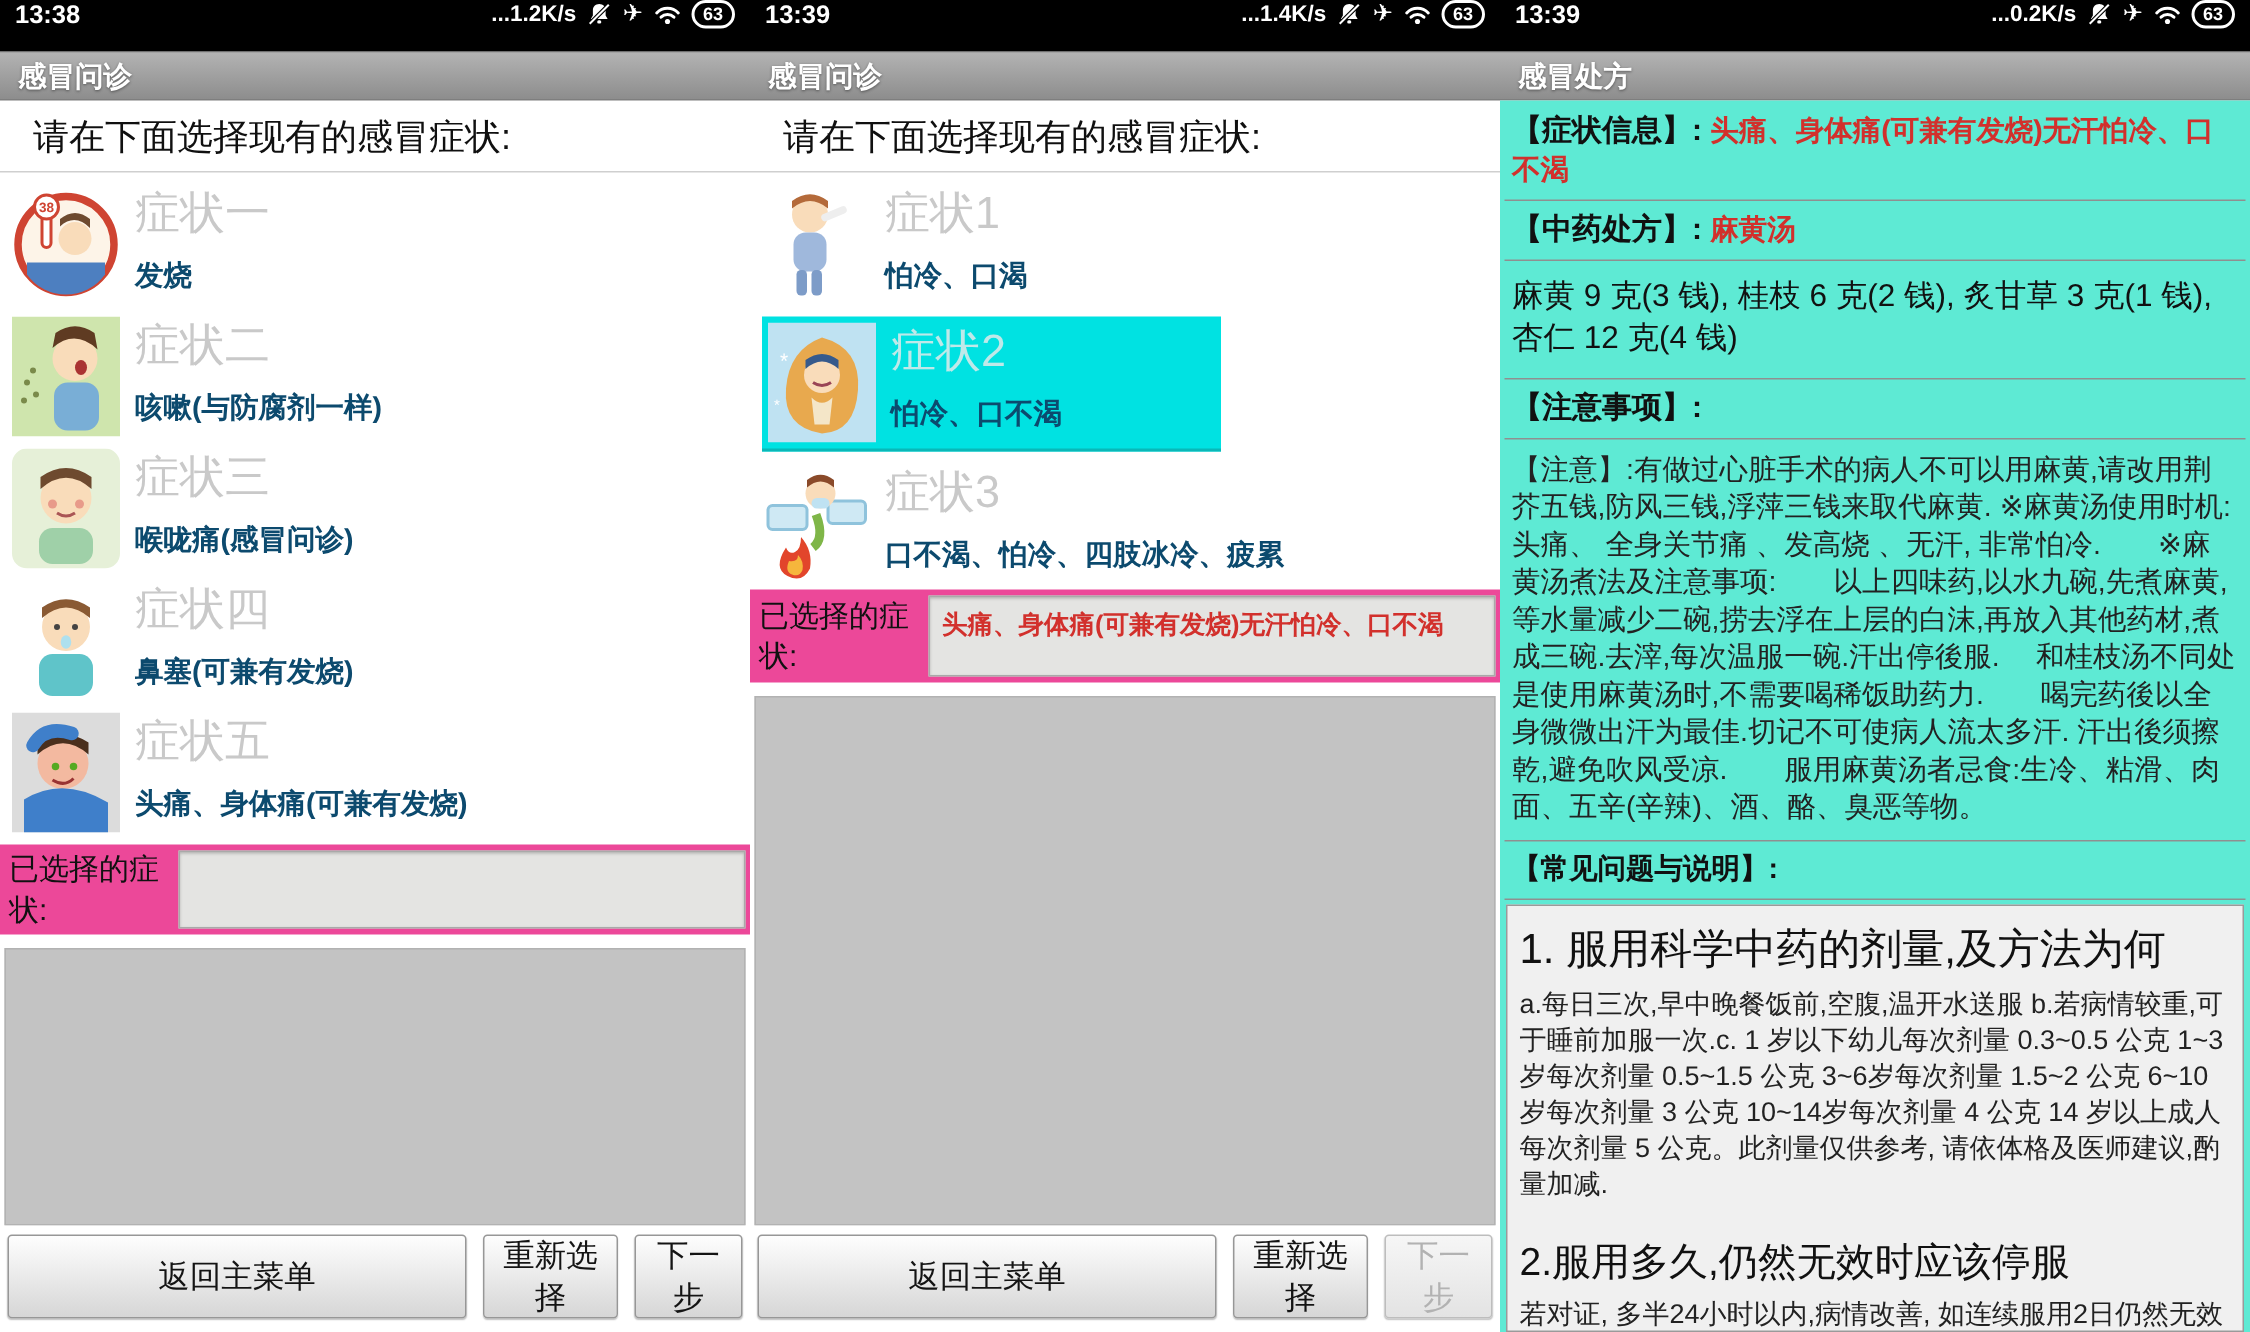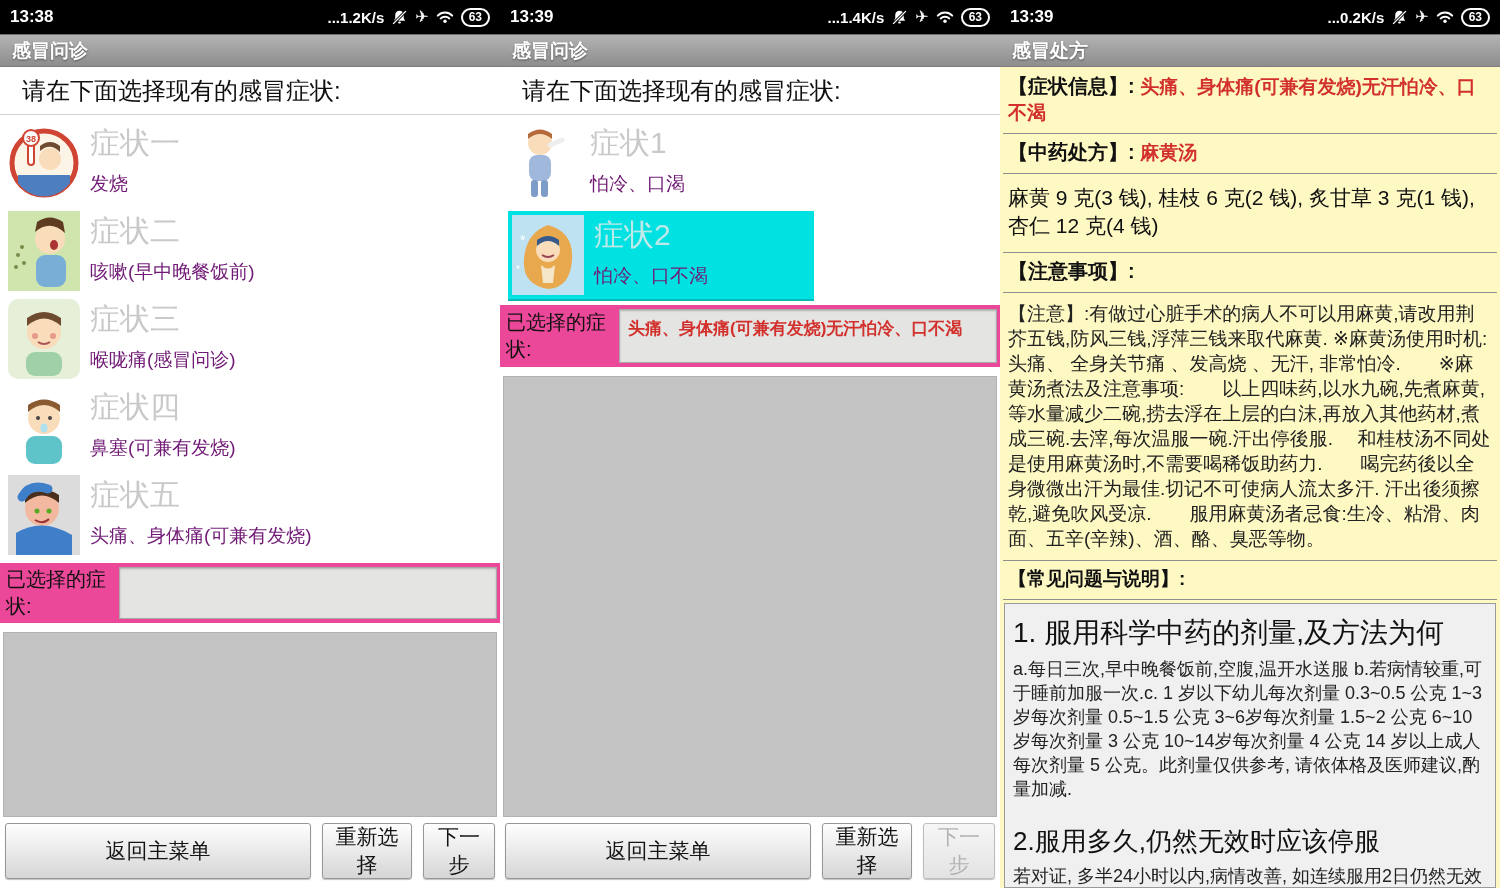--- a/index.html
+++ b/index.html
@@ -12,21 +12,21 @@
     display:flex; background:#fff;
     font-family:"Liberation Sans","DejaVu Sans",sans-serif;
   }
   .phone{
     width:500px; height:888px; display:flex; flex-direction:column;
     background:#fff; overflow:hidden; flex:0 0 500px;
   }
   
   .statusbar{
     height:34px; background:#000; color:#fff; flex:0 0 34px;
-    display:flex; align-items:center; justify-content:space-between;
+    display:flex; align-items:flex-start; justify-content:space-between;
     padding:0 10px; font-size:17px; font-weight:bold;
   }
   .status-right{display:flex; align-items:center; gap:7px; font-size:15px;}
   .battery{
     display:inline-block; border:2px solid #fff; border-radius:10px;
     padding:0 6px; font-size:12px; line-height:15px; font-weight:bold;
   }
   .plane{font-size:16px; line-height:1;}
   
   .titlebar{
@@ -41,21 +41,21 @@
   .heading{
     font-size:24px; color:#101010; padding:8px 22px 7px;
     border-bottom:1px solid #cfcfcf;
   }
   .symlist{flex:0 0 auto; padding-left:8px;}
   .sym-item{display:flex; gap:10px; margin-top:8px; align-items:stretch;}
   .sym-pic{width:72px; height:80px; flex:0 0 72px;}
   .sym-pic svg{width:72px; height:80px; display:block;}
   .sym-text{display:flex; flex-direction:column; justify-content:space-between; padding:4px 0 6px;}
   .sym-num{font-size:30px; color:#c9c9c9; line-height:1.05;}
-  .sym-desc{font-size:19px; color:#701a75;}
+  .sym-desc{font-size:19px; color:#0c4a6e;font-weight:bold;}
   .sym-item.selected{
     background:var(--cyan); width:306px; margin-left:0; padding:4px 0 4px 4px;
     border-bottom:2px solid #09b8b8;
   }
   .sym-item.selected .sym-num{color:#bfe9e9;}
   .selected-strip{
     background:#ec4899; display:flex; align-items:center;
     margin-top:8px; height:60px; flex:0 0 60px; padding:4px 3px;
   }
   .p2 .selected-strip{margin-top:4px; height:62px; flex-basis:62px;}
@@ -80,21 +80,21 @@
     font-size:21px; color:#141414;
     display:flex; align-items:center; justify-content:center;
     font-family:inherit; cursor:pointer;
   }
   .btn-back{flex:1;}
   .btn-reset{flex:0 0 90px;}
   .btn-next{flex:0 0 72px;}
   .abtn.disabled{color:#b2b2b2; background:linear-gradient(#f6f6f6,#e3e3e3); border-color:#bdbdbd;}
   
   .p3-body{
-    flex:1; background:#fef9c3; display:flex; flex-direction:column;
+    flex:1; background:#5eead4; display:flex; flex-direction:column;
     overflow:hidden; padding:1px 3px 0;
   }
   .p3-row{border-bottom:1px solid #8f8f8f; padding:5px 5px 7px; color:#111;}
   .p3-label{font-weight:bold; font-size:20px; color:#111;}
   .p3-red{color:var(--red); font-weight:bold; font-size:19px;}
   .p3-detail{font-size:21px; line-height:1.35; padding-top:10px; padding-bottom:11px;}
   .p3-notes{font-size:19px; line-height:25px; color:#222; padding-top:8px; padding-bottom:9px;}
   .faq-label-row .p3-label{font-size:19px;}
   .faq-box{
     border:1px solid #9a9a9a; background:#f0f0f0;
@@ -158,21 +158,21 @@
             <ellipse cx="46" cy="34" rx="4" ry="5" fill="#a33"></ellipse>
             <rect x="28" y="44" width="30" height="32" rx="9" fill="#79aed6"></rect>
             <circle cx="14" cy="36" r="2" fill="#7a8a4a"></circle>
             <circle cx="10" cy="44" r="2" fill="#7a8a4a"></circle>
             <circle cx="16" cy="52" r="2" fill="#7a8a4a"></circle>
             <circle cx="8" cy="56" r="2" fill="#7a8a4a"></circle>
           </svg>
       </div>
       <div class="sym-text">
         <div class="sym-num">症状二</div>
-        <div class="sym-desc">咳嗽(早中晚餐饭前)</div>
+        <div class="sym-desc">咳嗽(与防腐剂一样)</div>
       </div>
     </div>
     <div class="sym-item">
       <div class="sym-pic">
         <svg viewBox="0 0 72 80">
             <rect width="72" height="80" rx="10" fill="#e6f0d8"></rect>
             <circle cx="36" cy="33" r="17" fill="#f9dcba"></circle>
             <path d="M19 27q17-15 34 0v-8q-17-12-34 0z" fill="#6e4a2f"></path>
             <circle cx="27" cy="37" r="3" fill="#e89a8a"></circle>
             <circle cx="45" cy="37" r="3" fill="#e89a8a"></circle>
@@ -284,20 +284,39 @@
             <path d="M25 31q11-10 22 0v-6q-11-8-22 0z" fill="#365a8c"></path>
             <path d="M30 40q6 4 12 0" stroke="#945" fill="none" stroke-width="2"></path>
             <path d="M29 50q7 7 14 0l-2 18H31z" fill="#f4e6c8"></path>
             <text x="8" y="30" font-size="14" fill="#fff">*</text>
             <text x="4" y="58" font-size="10" fill="#fff">*</text>
           </svg>
       </div>
       <div class="sym-text">
         <div class="sym-num">症状2</div>
         <div class="sym-desc">怕冷、口不渴</div>
+      </div>
+    </div>
+    <div class="sym-item">
+      <div class="sym-pic">
+        <svg viewBox="0 0 72 80">
+            <rect width="72" height="80" fill="#fff"></rect>
+            <path d="M16 56q-9 14 1 19t15-5q2-12-6-21 0 8-4 10t-6-3z" fill="#e2452b"></path>
+            <path d="M18 65q-3 7 2 9t7-3q1-6-3-10 0 5-6 4z" fill="#f6b63c"></path>
+            <rect x="4" y="28" width="26" height="16" rx="3" fill="#cfe9f4" stroke="#8fc3dc" stroke-width="2"></rect>
+            <rect x="44" y="25" width="25" height="15" rx="3" fill="#cfe9f4" stroke="#8fc3dc" stroke-width="2"></rect>
+            <circle cx="39" cy="20" r="10" fill="#f9dcba"></circle>
+            <path d="M30 16q9-8 18 0v-5q-9-7-18 0z" fill="#8a4a2a"></path>
+            <rect x="33" y="23" width="12" height="7" rx="3.5" fill="#bfe2f2"></rect>
+            <path d="M36 34q6 16-2 22" stroke="#7fb648" stroke-width="6" fill="none"></path>
+          </svg>
+      </div>
+      <div class="sym-text">
+        <div class="sym-num">症状3</div>
+        <div class="sym-desc">口不渴、怕冷、四肢冰冷、疲累</div>
       </div>
     </div>
   </div>
   <div class="selected-strip">
     <span class="selected-label">已选择的症状:</span>
     <div class="selected-box">头痛、身体痛(可兼有发烧)无汗怕冷、口不渴</div>
   </div>
   <div class="ad-area"></div>
   <div class="btnbar">
     <button class="abtn btn-back">返回主菜单</button>

